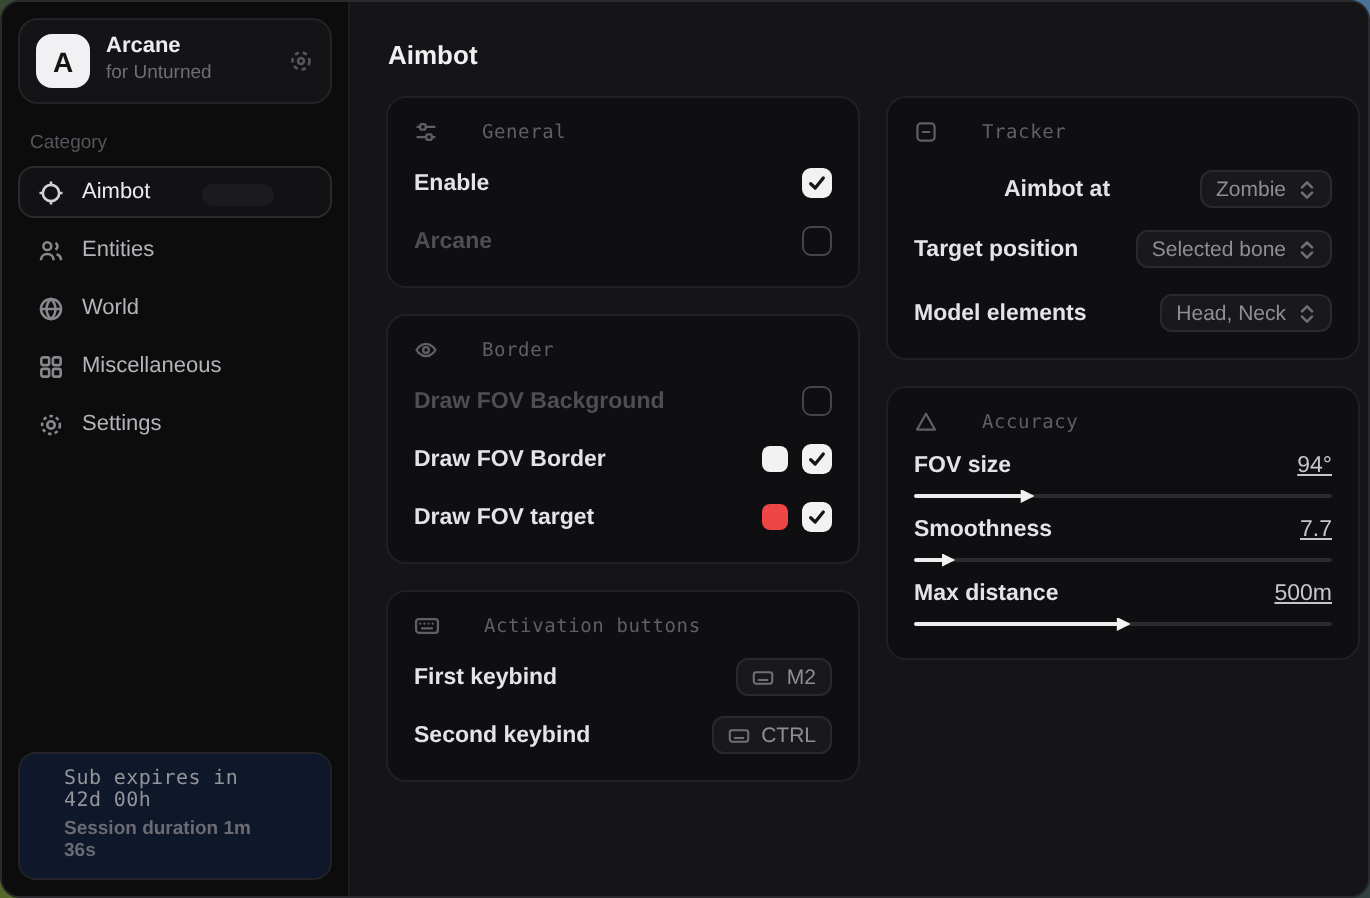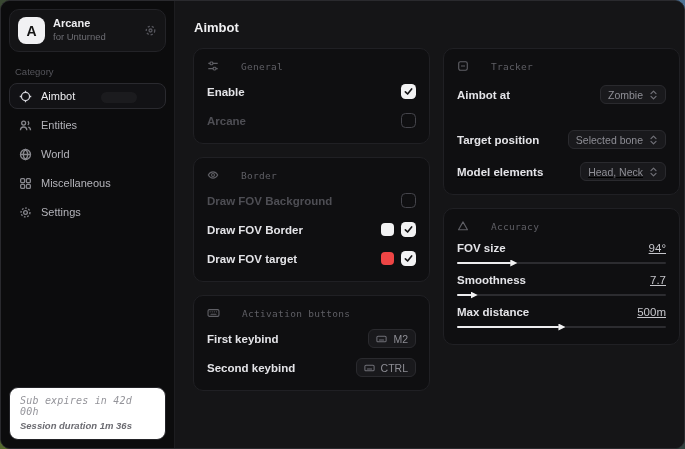--- a/index.html
+++ b/index.html
@@ -65,23 +65,22 @@
   .nav-item.selected .nav-icon { color:#d2d2d8; }
   .sheen {
     position:absolute; right:28px; top:8px;
     width:36px; height:11px; border-radius:6px;
     background:rgba(255,255,255,0.04);
   }
   .footer-card {
     position:absolute; left:8px; right:8px; bottom:8px;
     border:1px solid #232327;
     border-radius:9px;
-    padding:7px 10px 8px;
-    background:#ffffff;
-    font-style:italic;
+    padding:7px 22px 8px;
+    background:#0f172a;
   }
   .foot1 { font-family:"DejaVu Sans Mono", monospace; font-size:10px; color:#94949a; letter-spacing:0.2px; }
   .foot2 { font-size:9.5px; color:#6b6b71; font-weight:700; margin-top:3px; }
   
   .main { flex:1; padding:12px 14px 0 18px; background:#151517; }
   .page-title { color:#f0f0f2; font-size:13px; font-weight:700; margin:7px 0 13px 1px; }
   .cols { display:flex; gap:13px; align-items:flex-start; }
   .col { display:flex; flex-direction:column; gap:13px; }
   .col-left { width:237px; }
   .col-right { width:237px; }
@@ -347,43 +346,43 @@
         <section class="card">
           <header class="card-head">
             <span class="head-icon">
               <svg width="12" height="12" viewBox="0 0 14 14" fill="none" stroke="currentColor" stroke-width="1.3">
                 <rect x="2" y="2" width="10" height="10" rx="2"></rect>
                 <path d="M4.6 7h4.8"></path>
               </svg>
             </span>
             <span class="head-label">Tracker</span>
           </header>
-          <div class="row" style="margin-top:13px;">
+          <div class="row" style="margin-top:13px;margin-left:45px;">
             <span class="row-label">Aimbot at</span>
             <button class="chip-btn">
               <span>Zombie</span>
               <span class="chip-icon">
                 <svg width="9" height="10" viewBox="0 0 10 12" fill="none" stroke="currentColor" stroke-width="1.5" stroke-linecap="round" stroke-linejoin="round">
                     <path d="M2 4.4 5 1.4l3 3M2 7.6l3 3 3-3"></path>
                   </svg>
               </span>
             </button>
           </div>
-          <div class="row" style="margin-top:26px;">
+          <div class="row" style="margin-top:11px;">
             <span class="row-label">Target position</span>
             <button class="chip-btn">
               <span>Selected bone</span>
               <span class="chip-icon">
                 <svg width="9" height="10" viewBox="0 0 10 12" fill="none" stroke="currentColor" stroke-width="1.5" stroke-linecap="round" stroke-linejoin="round">
                     <path d="M2 4.4 5 1.4l3 3M2 7.6l3 3 3-3"></path>
                   </svg>
               </span>
             </button>
           </div>
-          <div class="row" style="margin-top:13px;text-decoration:underline;">
+          <div class="row" style="margin-top:13px;">
             <span class="row-label">Model elements</span>
             <button class="chip-btn">
               <span>Head, Neck</span>
               <span class="chip-icon">
                 <svg width="9" height="10" viewBox="0 0 10 12" fill="none" stroke="currentColor" stroke-width="1.5" stroke-linecap="round" stroke-linejoin="round">
                     <path d="M2 4.4 5 1.4l3 3M2 7.6l3 3 3-3"></path>
                   </svg>
               </span>
             </button>
           </div>

